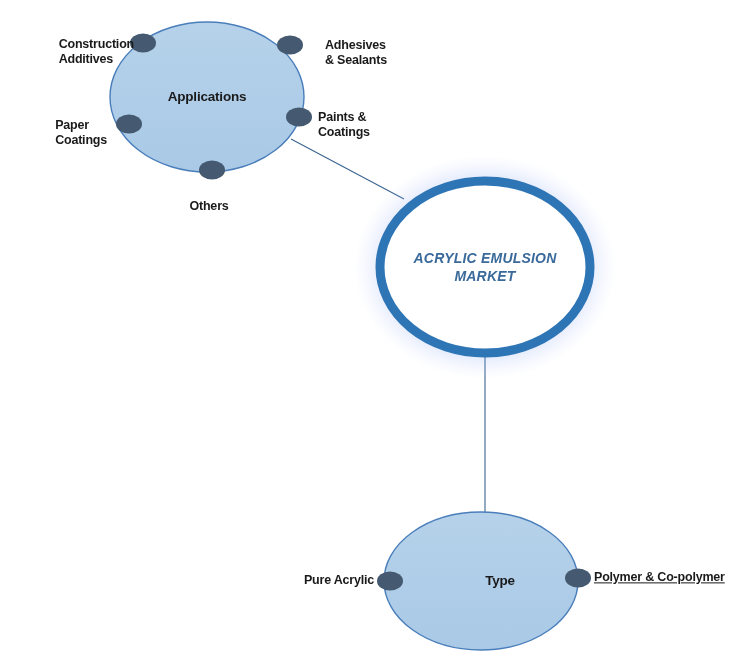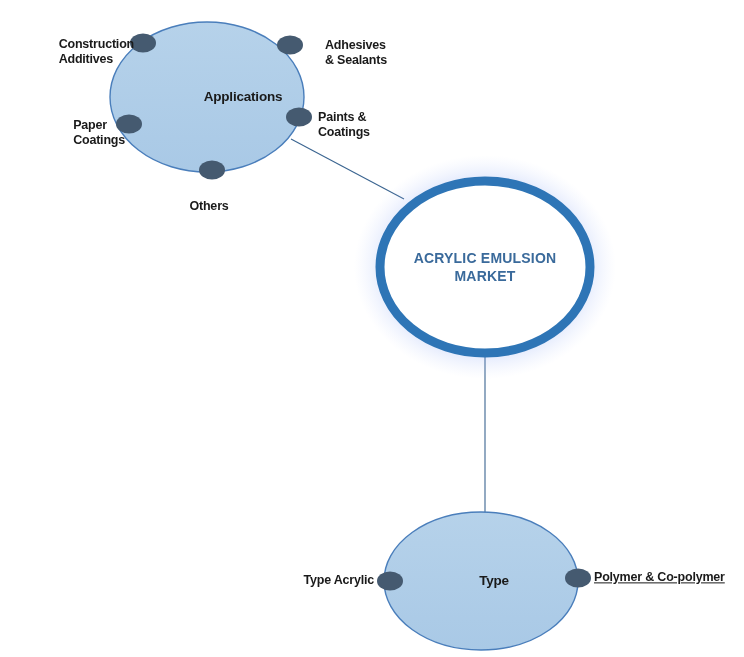--- a/index.html
+++ b/index.html
@@ -29,21 +29,20 @@
     font-weight: bold;
     color: #1a1a1a;
     line-height: 1.22;
     white-space: pre-line;
     letter-spacing: -0.2px;
   }
   .branch-title {
     font-size: 13.5px;
     text-align: center;
     transform: translate(-50%, -50%);
-    margin-left: 36px;
   }
   .spoke-label {
     font-size: 12.5px;
   }
   .spoke-label.left {
     text-align: left;
     transform: translate(-100%, -50%);
   }
   .spoke-label.right {
     text-align: left;
@@ -108,25 +107,25 @@
         <ellipse cx="578" cy="578" rx="13" ry="9.5" fill="#455a70"></ellipse>
       </g>
   </svg>
 
   <div id="labels-layer">
       <div class="node-label branch-title" style="left: 207px; top: 97px;">Applications</div>
       <div class="node-label spoke-label left" style="left: 122px; top: 52px; margin-left: 12px;">Construction
 Additives</div>
       <div class="node-label spoke-label right" style="left: 325px; top: 53px;">Adhesives
 &amp; Sealants</div>
-      <div class="node-label spoke-label left" style="left: 125px; top: 133px;">Paper
+      <div class="node-label spoke-label left" style="left: 107px; top: 133px;">Paper
 Coatings</div>
       <div class="node-label spoke-label right" style="left: 318px; top: 125px;">Paints &amp;
 Coatings</div>
       <div class="node-label spoke-label below" style="left: 209px; top: 199px;">Others</div>
-      <div class="node-label branch-title" style="left: 458px; top: 581px;">Type</div>
-      <div class="node-label spoke-label left" style="left: 374px; top: 581px;">Type Acrylic</div>
+      <div class="node-label branch-title" style="left: 500px; top: 581px;">Type</div>
+      <div class="node-label spoke-label left" style="left: 374px; top: 581px;">Pure Acrylic</div>
       <div class="node-label spoke-label right" style="left: 594px; top: 578px; text-decoration: underline;">Polymer &amp; Co-polymer</div>
-      <div class="center-label" style="left: 485px; top: 267px;">ACRYLIC EMULSION
+      <div class="center-label" style="left: 485px; top: 267px; font-style: italic;">ACRYLIC EMULSION
 MARKET</div>
     </div>
 
 </div>
 
 </body></html>

